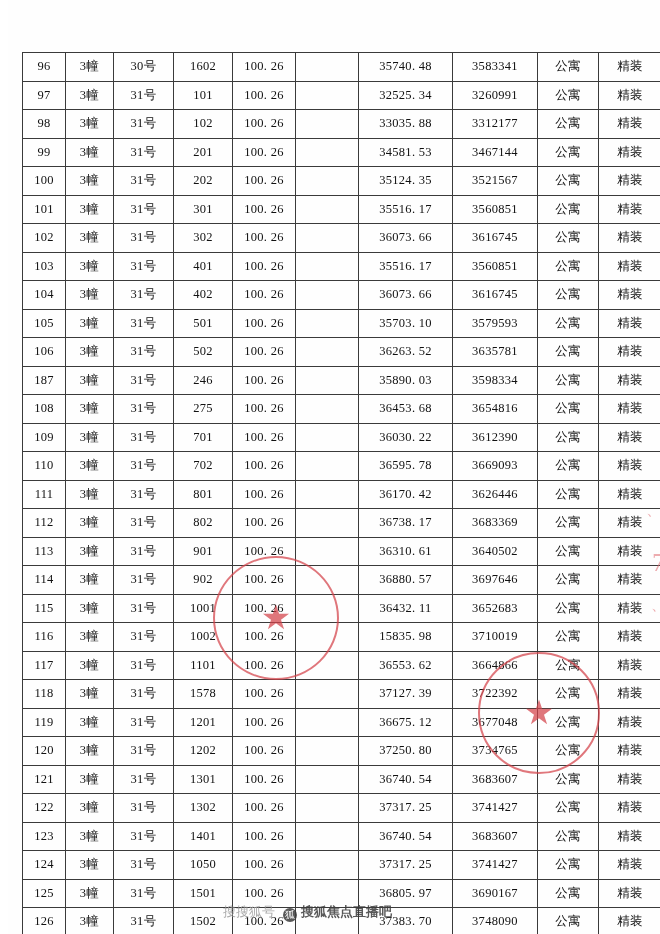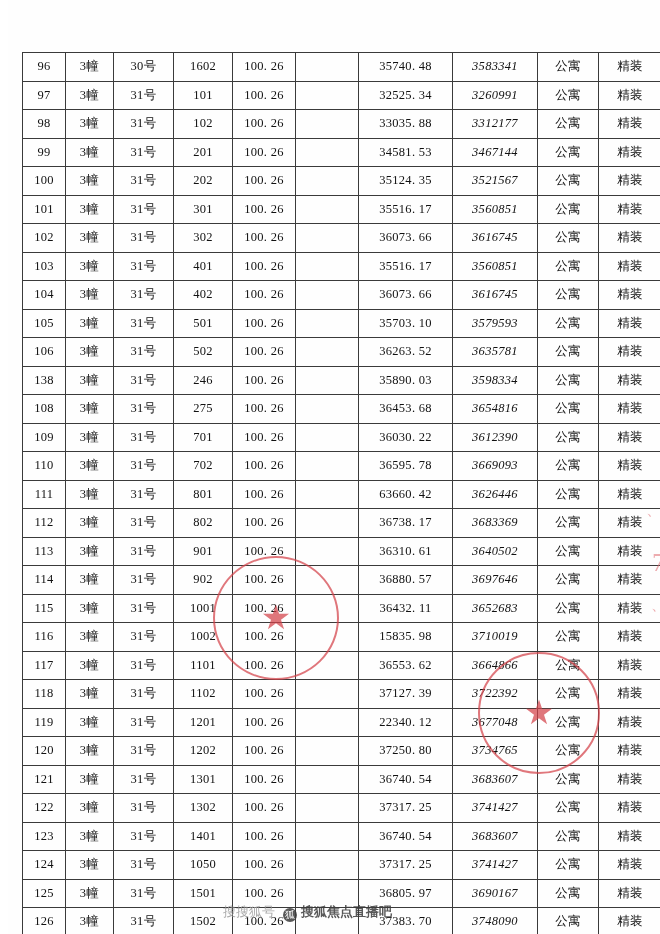--- a/index.html
+++ b/index.html
@@ -46,21 +46,21 @@
     white-space: nowrap;
     overflow: hidden;
   }
   td.c-idx   { width: 42px; }
   td.c-bldg  { width: 47px; }
   td.c-unit  { width: 59px; }
   td.c-room  { width: 58px; }
   td.c-area  { width: 62px; font-family: "Liberation Serif", serif; }
   td.c-blank1{ width: 62px; }
   td.c-price { width: 93px; }
-  td.c-total { width: 84px; font-style: italic; }
+  td.c-total { width: 84px; }
   td.c-type  { width: 60px; }
   td.c-deco  { width: 62px; }
   td.c-blank2{ width: 43px; }
 
   
   .stamp {
     position: absolute;
     border: 2.5px solid #d4424a;
     border-radius: 50%;
     opacity: 0.72;
@@ -272,21 +272,21 @@
             <td class="c-room">502</td>
             <td class="c-area">100. 26</td>
             <td class="c-blank1"></td>
             <td class="c-price">36263. 52</td>
             <td class="c-total">3635781</td>
             <td class="c-type">公寓</td>
             <td class="c-deco">精装</td>
             <td class="c-blank2"></td>
           </tr>
           <tr>
-            <td class="c-idx">138</td>
+            <td class="c-idx">187</td>
             <td class="c-bldg">3幢</td>
             <td class="c-unit">31号</td>
             <td class="c-room">246</td>
             <td class="c-area">100. 26</td>
             <td class="c-blank1"></td>
             <td class="c-price">35890. 03</td>
             <td class="c-total">3598334</td>
             <td class="c-type">公寓</td>
             <td class="c-deco">精装</td>
             <td class="c-blank2"></td>
@@ -330,21 +330,21 @@
             <td class="c-deco">精装</td>
             <td class="c-blank2"></td>
           </tr>
           <tr>
             <td class="c-idx">111</td>
             <td class="c-bldg">3幢</td>
             <td class="c-unit">31号</td>
             <td class="c-room">801</td>
             <td class="c-area">100. 26</td>
             <td class="c-blank1"></td>
-            <td class="c-price">63660. 42</td>
+            <td class="c-price">36170. 42</td>
             <td class="c-total">3626446</td>
             <td class="c-type">公寓</td>
             <td class="c-deco">精装</td>
             <td class="c-blank2"></td>
           </tr>
           <tr>
             <td class="c-idx">112</td>
             <td class="c-bldg">3幢</td>
             <td class="c-unit">31号</td>
             <td class="c-room">802</td>
@@ -418,37 +418,37 @@
             <td class="c-price">36553. 62</td>
             <td class="c-total">3664866</td>
             <td class="c-type">公寓</td>
             <td class="c-deco">精装</td>
             <td class="c-blank2"></td>
           </tr>
           <tr>
             <td class="c-idx">118</td>
             <td class="c-bldg">3幢</td>
             <td class="c-unit">31号</td>
-            <td class="c-room">1102</td>
+            <td class="c-room">1578</td>
             <td class="c-area">100. 26</td>
             <td class="c-blank1"></td>
             <td class="c-price">37127. 39</td>
             <td class="c-total">3722392</td>
             <td class="c-type">公寓</td>
             <td class="c-deco">精装</td>
             <td class="c-blank2"></td>
           </tr>
           <tr>
             <td class="c-idx">119</td>
             <td class="c-bldg">3幢</td>
             <td class="c-unit">31号</td>
             <td class="c-room">1201</td>
             <td class="c-area">100. 26</td>
             <td class="c-blank1"></td>
-            <td class="c-price">22340. 12</td>
+            <td class="c-price">36675. 12</td>
             <td class="c-total">3677048</td>
             <td class="c-type">公寓</td>
             <td class="c-deco">精装</td>
             <td class="c-blank2"></td>
           </tr>
           <tr>
             <td class="c-idx">120</td>
             <td class="c-bldg">3幢</td>
             <td class="c-unit">31号</td>
             <td class="c-room">1202</td>

